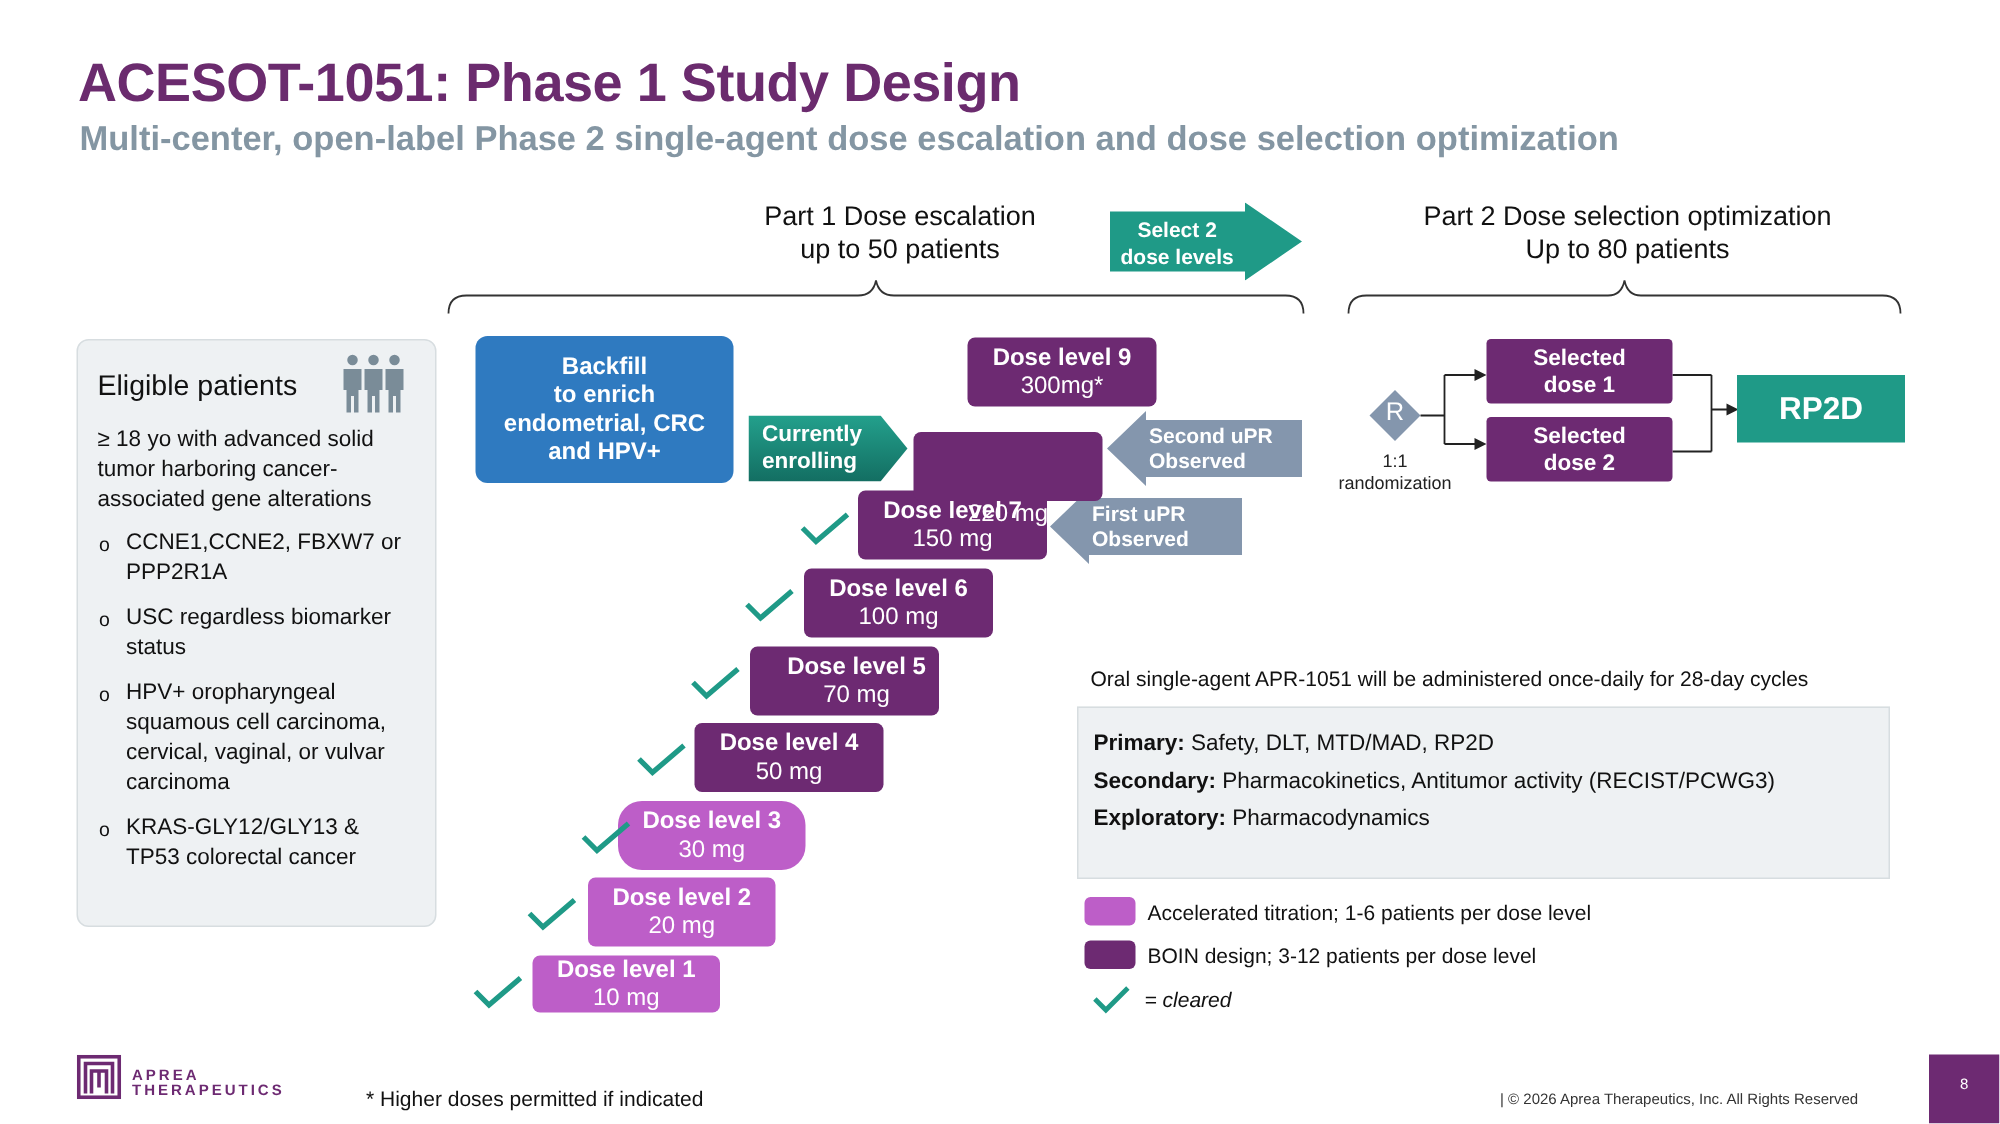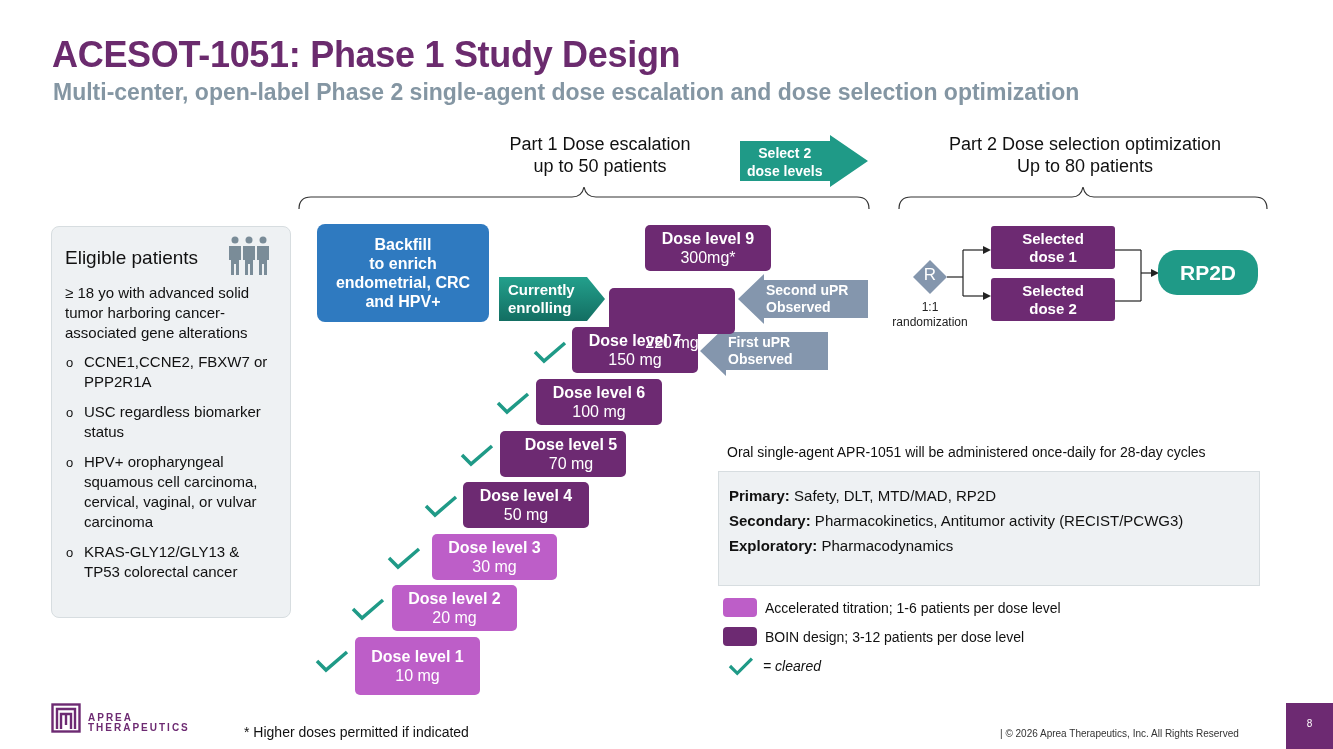--- a/index.html
+++ b/index.html
@@ -121,29 +121,29 @@
   <svg width="128" height="50" style="position:absolute;left:0;top:0;">
     <polygon points="0,25 26,0 26,6 128,6 128,44 26,44 26,50" fill="#8496ad"></polygon>
   </svg>
   <div class="arrow-box" style="left:28px; top:8px; font-size:14px; line-height:17px;">
     <span>First uPR</span><br>
     <span>Observed</span>
   </div>
 </div>
 
 <div id="dose-container">
-  <div class="box light" style="left:355px; top:637px; width:125px; height:58px;">
+  <div class="box light" style="left:355px; top:637px; width:125px; height:38px;">
     <span class="l1">Dose level 1</span>
     <span class="l2">10 mg</span>
   </div>
   <div class="box light" style="left:392px; top:585px; width:125px; height:46px;">
     <span class="l1">Dose level 2</span>
     <span class="l2">20 mg</span>
   </div>
-  <div class="box light" style="left:432px; top:534px; width:125px; height:46px;">
+  <div class="box light" style="left:412px; top:534px; width:125px; height:46px;border-radius:16px;">
     <span class="l1">Dose level 3</span>
     <span class="l2">30 mg</span>
   </div>
   <div class="box dark" style="left:463px; top:482px; width:126px; height:46px;">
     <span class="l1">Dose level 4</span>
     <span class="l2">50 mg</span>
   </div>
   <div class="box dark" style="left:500px; top:431px; width:126px; height:46px;padding-left:16px;">
     <span class="l1">Dose level 5</span>
     <span class="l2">70 mg</span>
@@ -208,21 +208,21 @@
   <span>randomization</span>
 </div>
 <div class="box dark" style="left:991px; top:226px; width:124px; height:43px; border-radius:3px;">
   <span class="l1" style="font-size:15px; line-height:18px;">Selected</span>
   <span class="l1" style="font-size:15px; line-height:18px;">dose 1</span>
 </div>
 <div class="box dark" style="left:991px; top:278px; width:124px; height:43px; border-radius:3px;">
   <span class="l1" style="font-size:15px; line-height:18px;">Selected</span>
   <span class="l1" style="font-size:15px; line-height:18px;">dose 2</span>
 </div>
-<div class="box teal" style="left:1158px; top:250px; width:100px; height:45px; border-radius:19px; font-weight:bold; font-size:21px;">RP2D</div>
+<div class="box teal" style="left:1158px; top:250px; width:112px; height:45px; border-radius:0; font-weight:bold; font-size:21px;">RP2D</div>
 
 <div class="abs" style="left:727px; top:444px; font-size:14px; color:#111;">Oral single-agent APR-1051 will be administered once-daily for  28-day cycles</div>
 
 <div class="obj">
   <div><b>Primary:</b><span> Safety, DLT, MTD/MAD, RP2D</span></div>
   <div><b>Secondary:</b><span> Pharmacokinetics, Antitumor activity (RECIST/PCWG3)</span></div>
   <div><b>Exploratory:</b><span> Pharmacodynamics</span></div>
 </div>
 
 <div class="legend-row" style="top:598px;">

